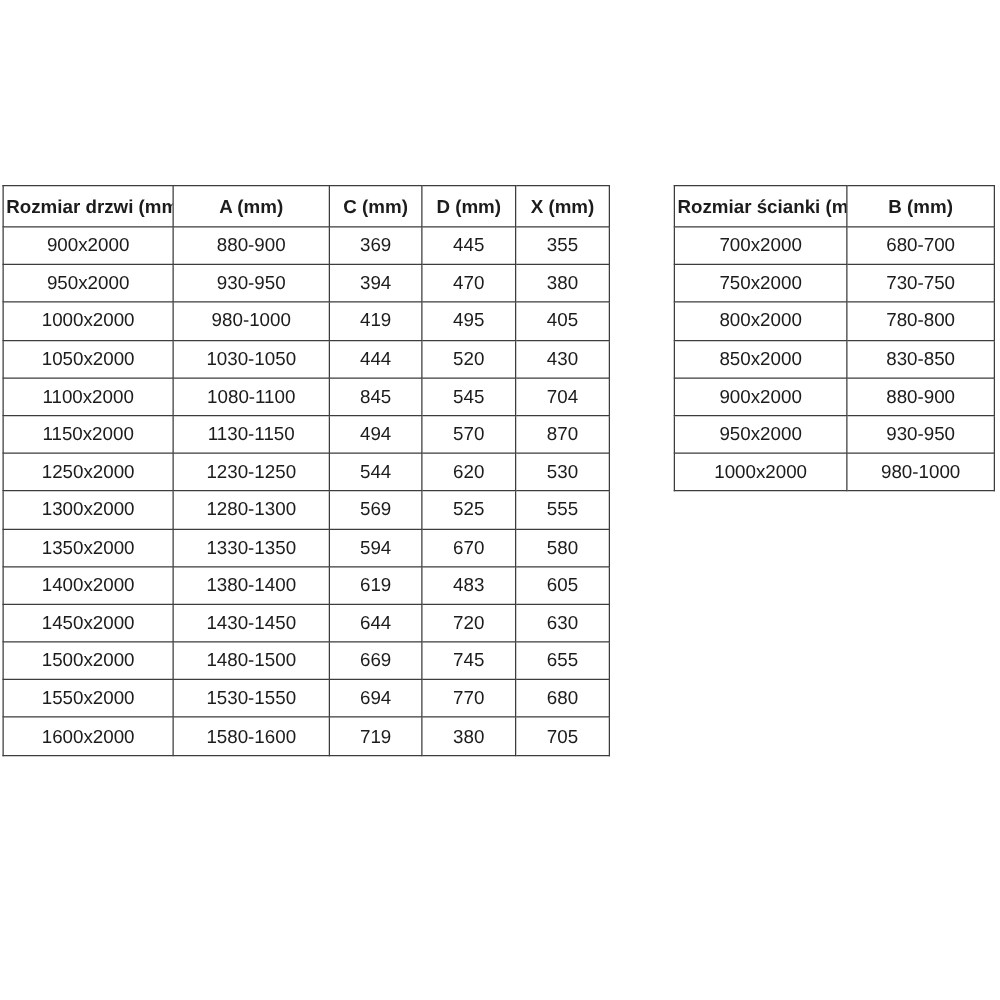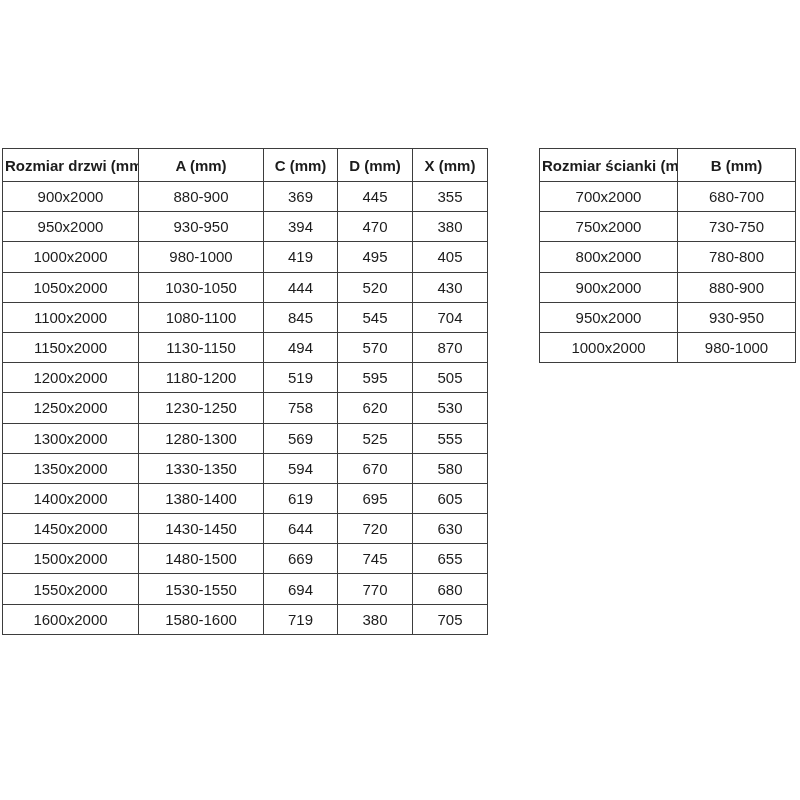--- a/index.html
+++ b/index.html
@@ -119,30 +119,23 @@
           <td>704</td>
         </tr>
         <tr>
           <td>1150x2000</td>
           <td>1130-1150</td>
           <td>494</td>
           <td>570</td>
           <td>870</td>
         </tr>
         <tr>
-          <td>1200x2000</td>
-          <td>1180-1200</td>
-          <td>519</td>
-          <td>595</td>
-          <td>505</td>
-        </tr>
-        <tr>
           <td>1250x2000</td>
           <td>1230-1250</td>
-          <td>758</td>
+          <td>544</td>
           <td>620</td>
           <td>530</td>
         </tr>
         <tr>
           <td>1300x2000</td>
           <td>1280-1300</td>
           <td>569</td>
           <td>525</td>
           <td>555</td>
         </tr>
@@ -150,21 +143,21 @@
           <td>1350x2000</td>
           <td>1330-1350</td>
           <td>594</td>
           <td>670</td>
           <td>580</td>
         </tr>
         <tr>
           <td>1400x2000</td>
           <td>1380-1400</td>
           <td>619</td>
-          <td>695</td>
+          <td>483</td>
           <td>605</td>
         </tr>
         <tr>
           <td>1450x2000</td>
           <td>1430-1450</td>
           <td>644</td>
           <td>720</td>
           <td>630</td>
         </tr>
         <tr>
@@ -209,20 +202,24 @@
         </tr>
         <tr>
           <td>750x2000</td>
           <td>730-750</td>
         </tr>
         <tr>
           <td>800x2000</td>
           <td>780-800</td>
         </tr>
         <tr>
+          <td>850x2000</td>
+          <td>830-850</td>
+        </tr>
+        <tr>
           <td>900x2000</td>
           <td>880-900</td>
         </tr>
         <tr>
           <td>950x2000</td>
           <td>930-950</td>
         </tr>
         <tr>
           <td>1000x2000</td>
           <td>980-1000</td>

